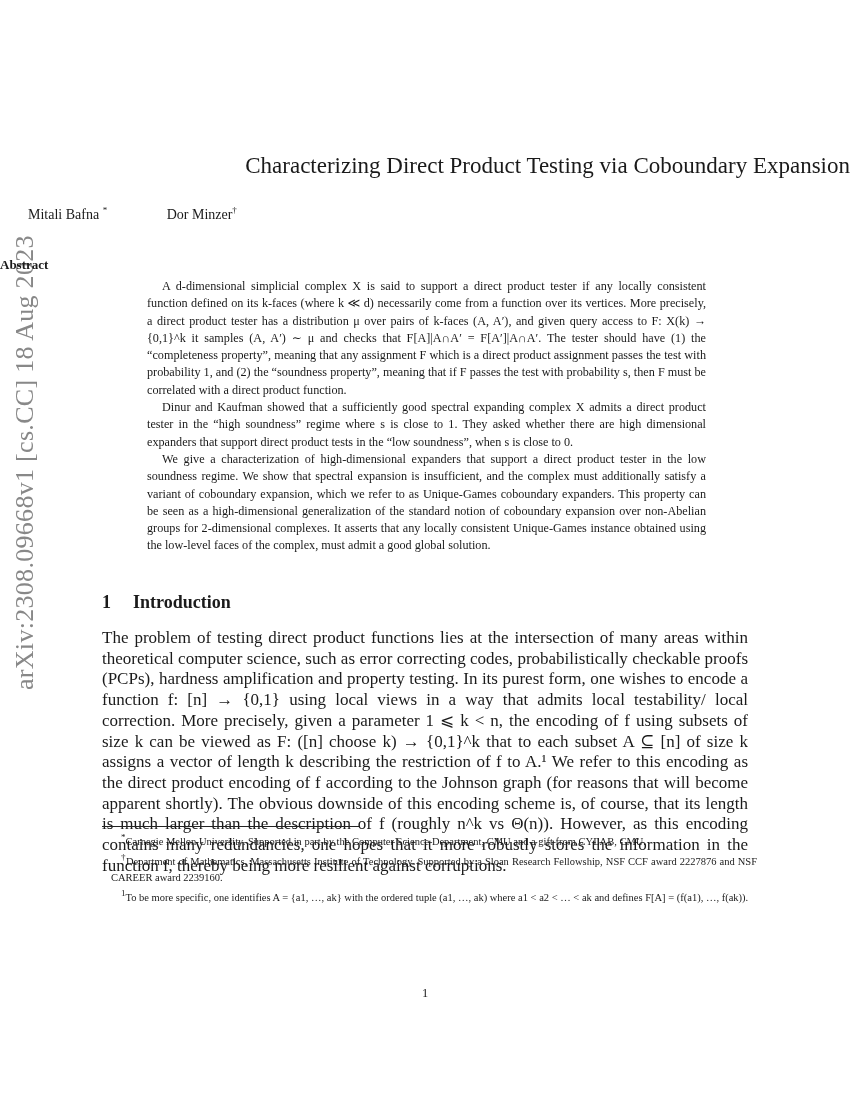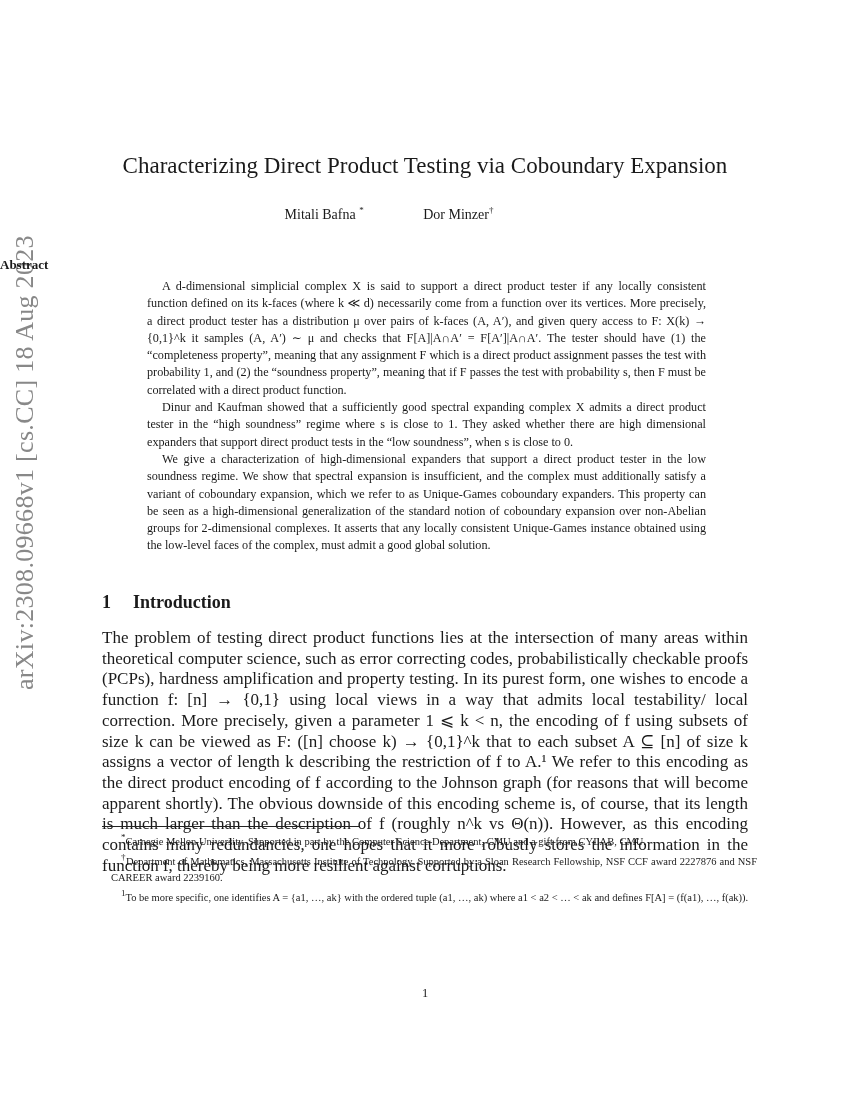--- a/index.html
+++ b/index.html
@@ -1,23 +1,23 @@
 <!DOCTYPE html>
 <html><head>
 <meta charset="utf-8">
 <style>
   html, body { margin: 0; padding: 0; background: #ffffff; }
   body { width: 850px; height: 1100px; position: relative; overflow: hidden;
          font-family: "Liberation Serif", "DejaVu Serif", serif; color: #1a1a1a; }
   .arxiv-stamp { position: absolute; left: 10px; top: 690px; transform-origin: 0 0;
          transform: rotate(-90deg); font-size: 26px; color: #888888; white-space: nowrap;
          letter-spacing: 0.3px; width: 440px; }
-  .title { position: absolute; top: 153px; left: 0; width: 850px; text-align: center;
+  .title { position: absolute; top: 153px; left: 0; width: 850px; text-align: right;
          font-size: 23px; }
-  .authors { position: absolute; top: 205px; left: 0; width: 778px; text-align: center; font-size: 14px; }
+  .authors { position: absolute; top: 205px; left: 0; width: 778px; text-align: left; font-size: 14px; }
   .authors span.author { display: inline-block; margin: 0 28px; }
   sup { font-size: 9px; }
   .abstract-heading { position: absolute; top: 257px; left: 0; width: 850px; text-align: left;
          font-weight: bold; font-size: 13px; }
   .abstract { position: absolute; top: 278px; left: 147px; width: 559px; font-size: 12.2px;
          line-height: 17.3px; text-align: justify; }
   .abstract p, .intro p { margin: 0; text-indent: 15px; }
   .section-heading { position: absolute; top: 592px; left: 102px; font-weight: bold; font-size: 18px; }
   .section-heading .num { margin-right: 22px; }
   .intro { position: absolute; top: 628px; left: 102px; width: 646px; font-size: 17px;

